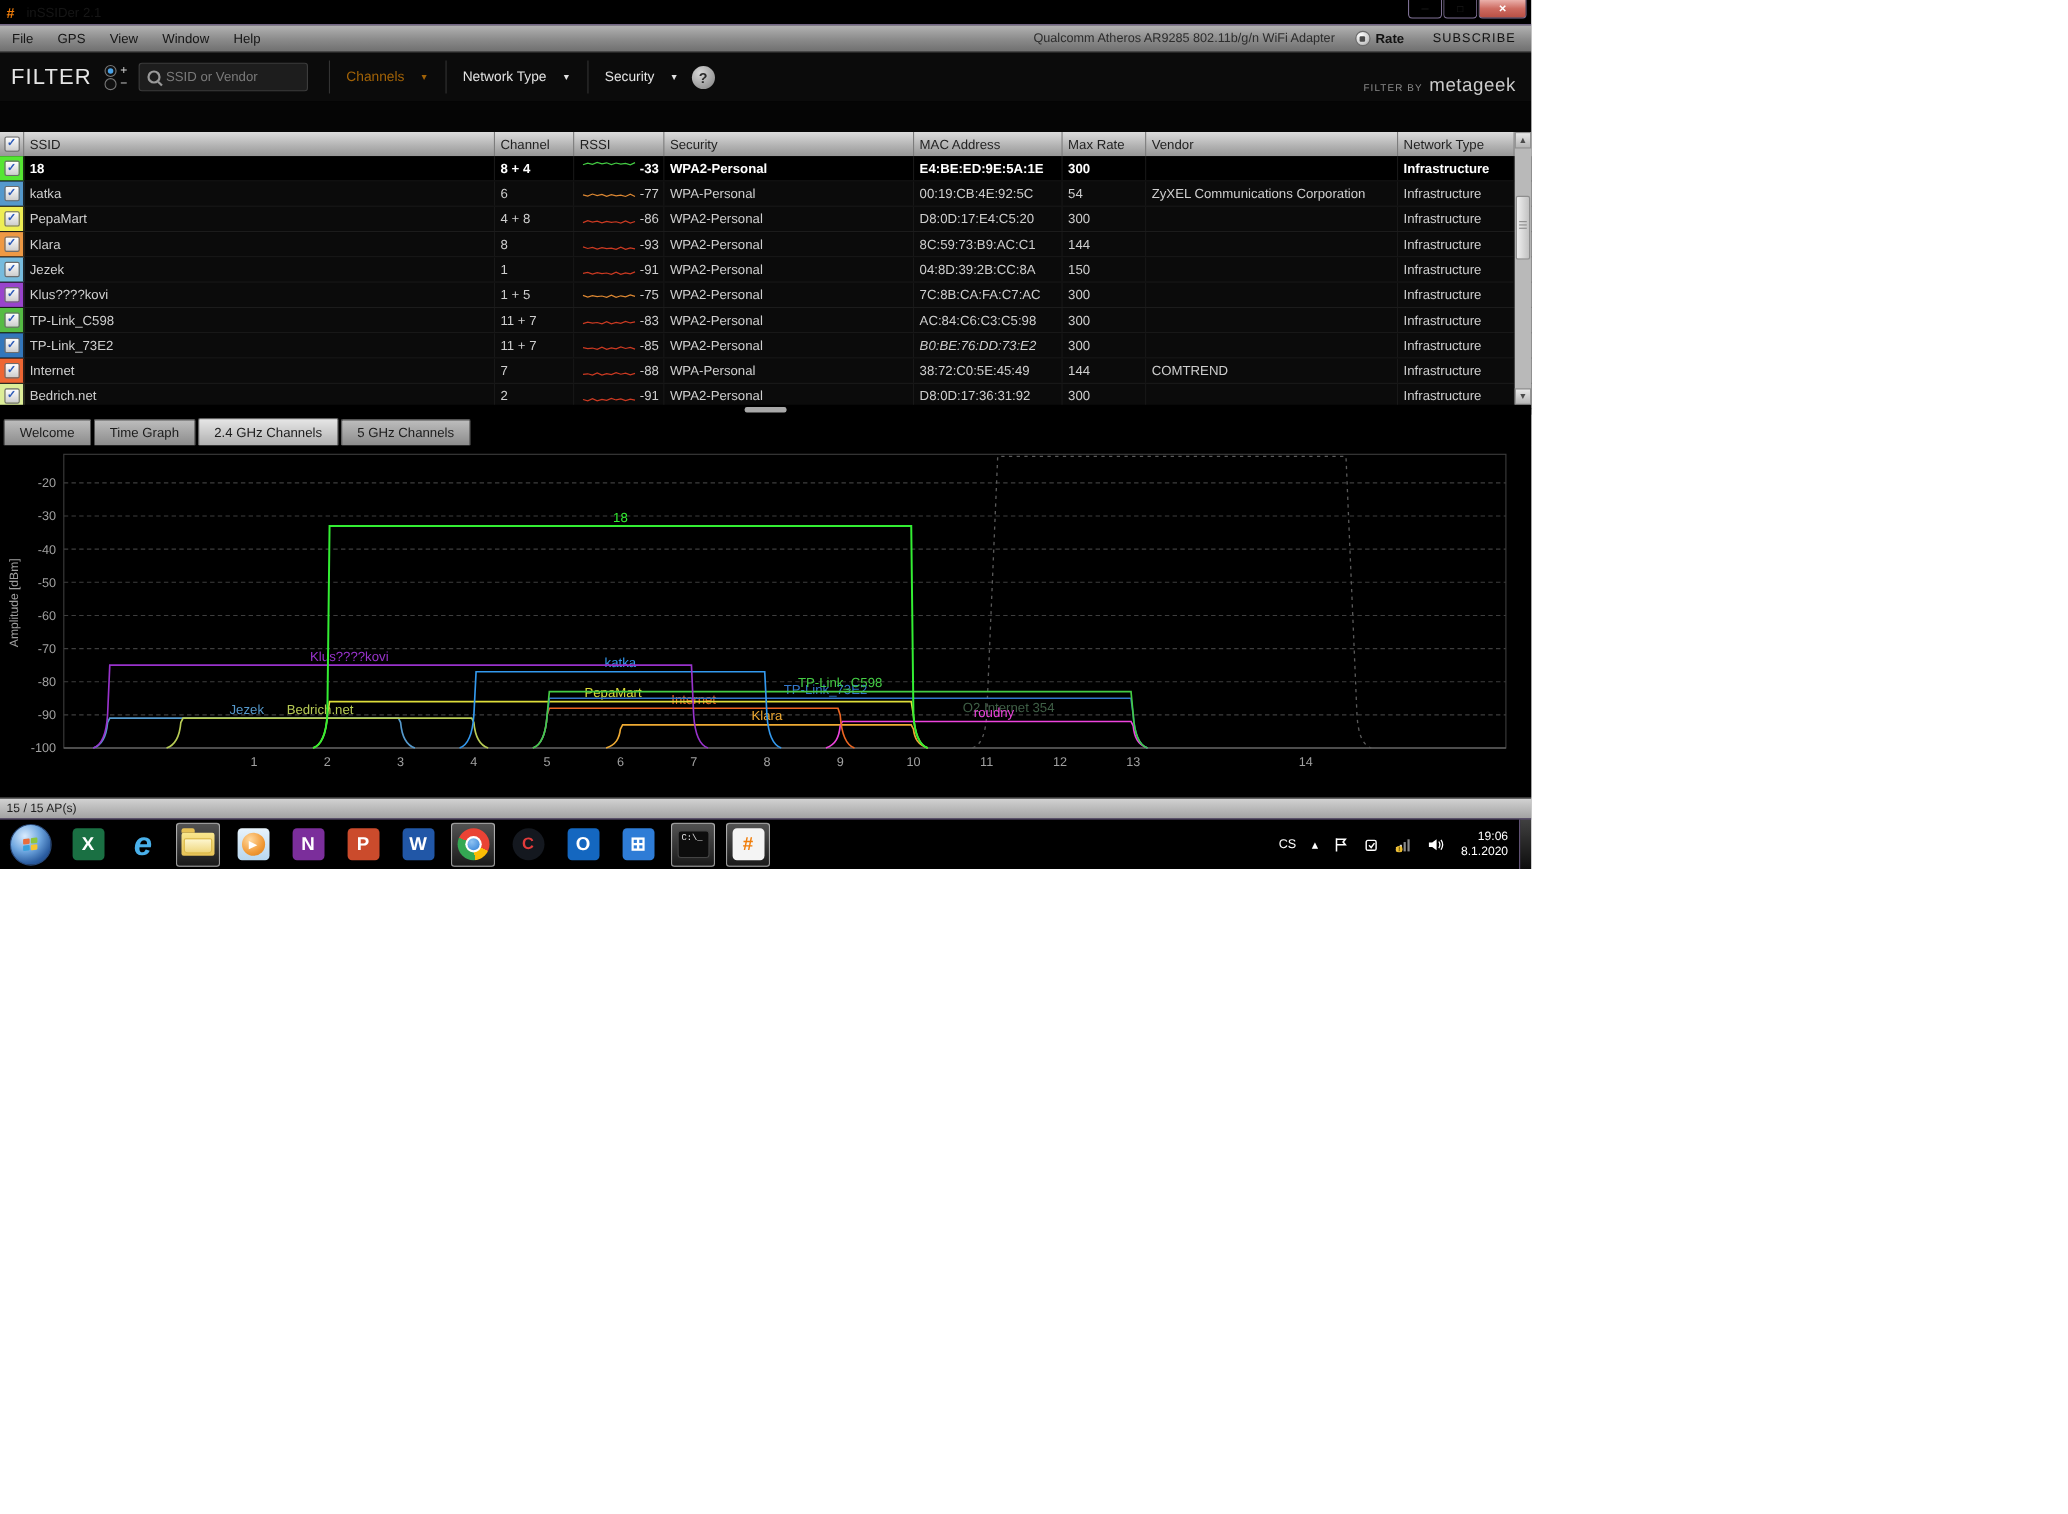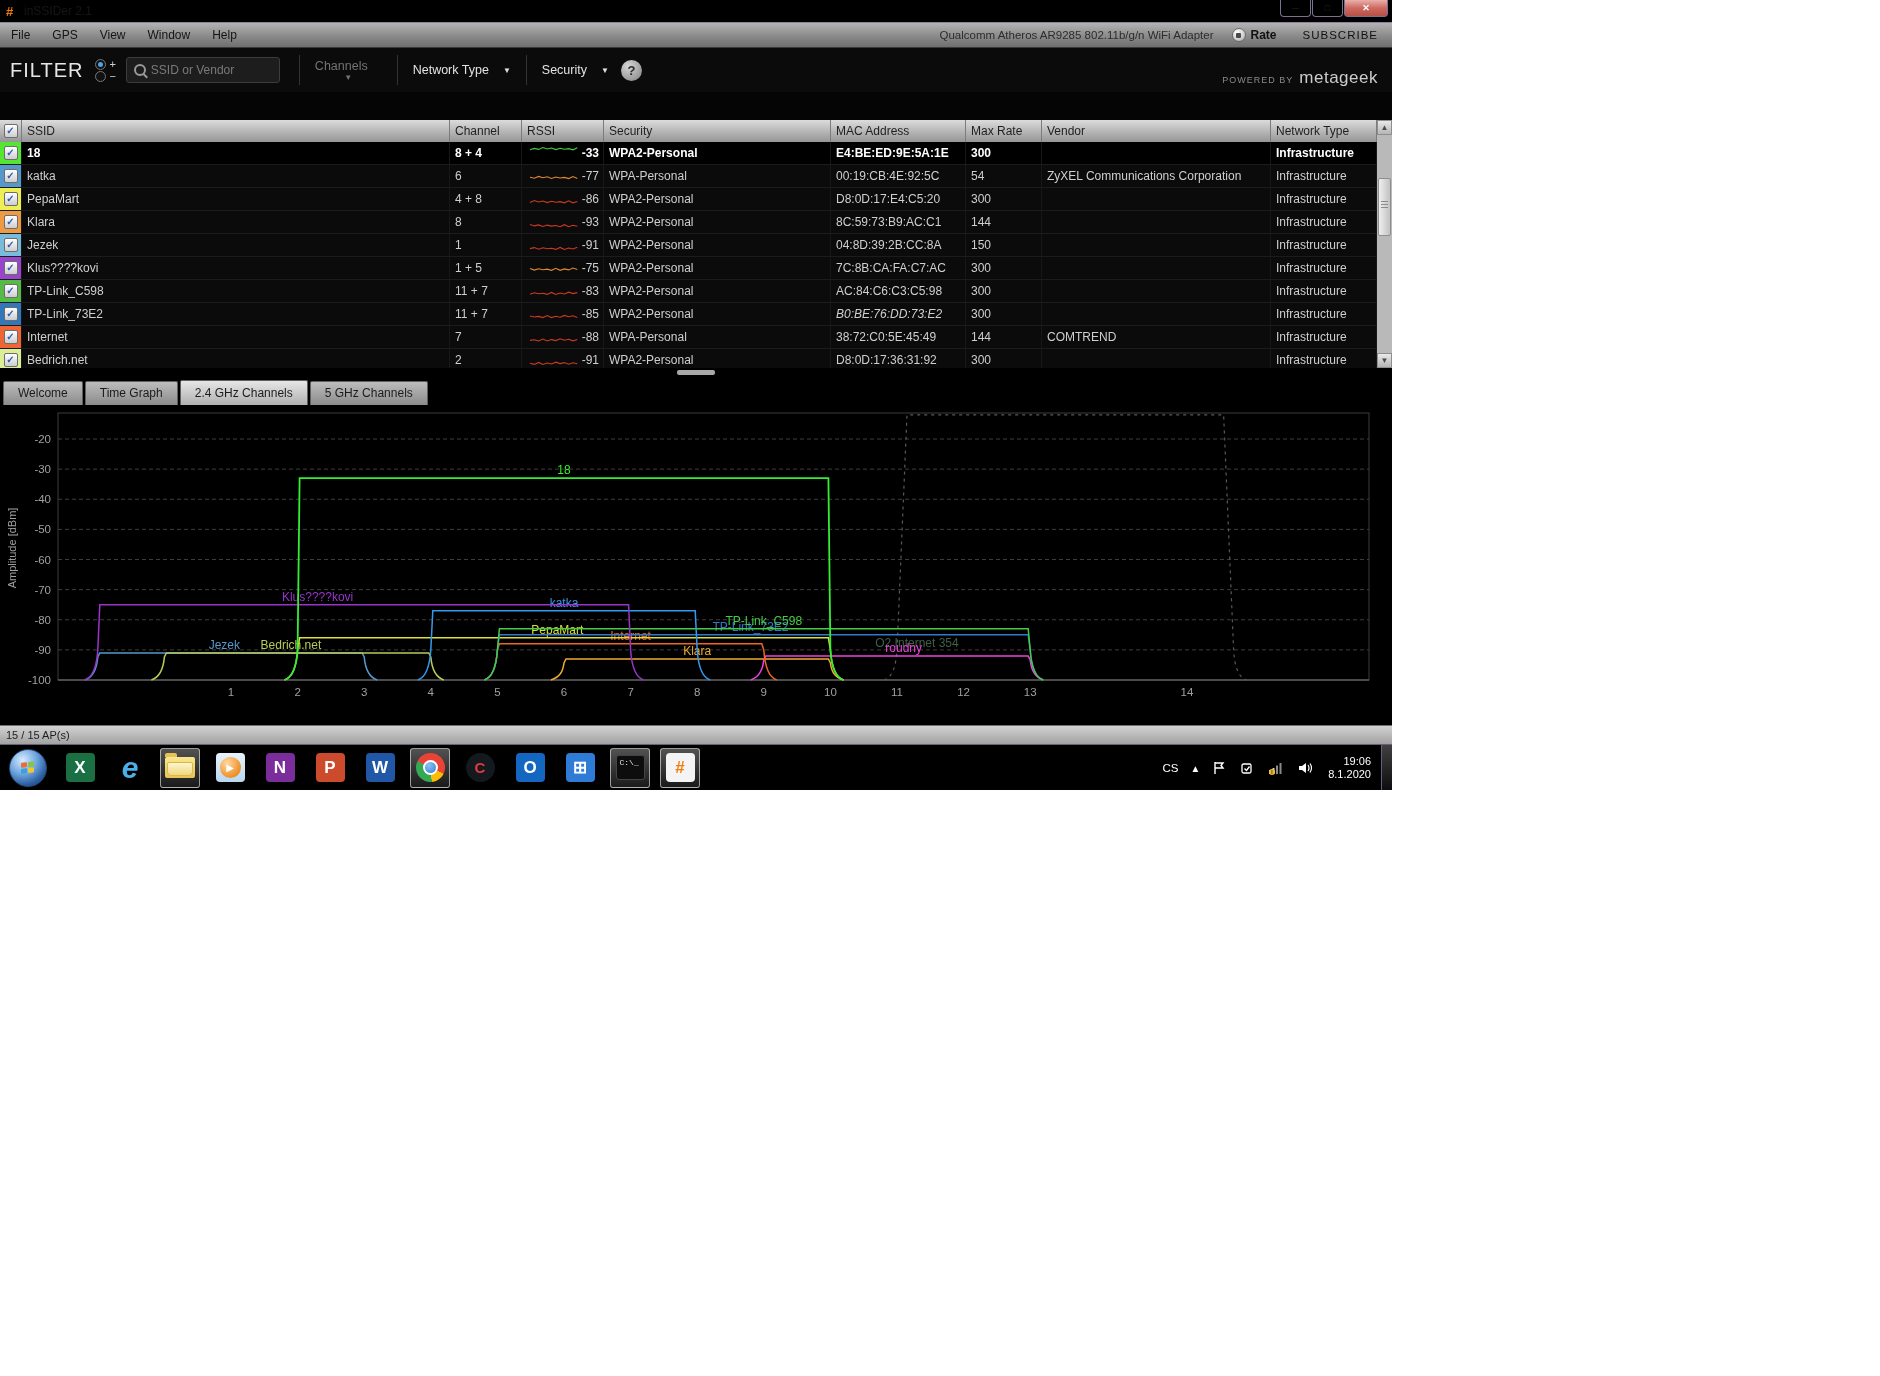--- a/index.html
+++ b/index.html
@@ -36,21 +36,21 @@
   .searchbox{width:152px;height:24px;background:#1d1d1d;border:1px solid #3c3c3c;border-radius:3px;display:flex;align-items:center;margin-right:10px;}
   .mag{width:8px;height:8px;border:2px solid #9a9a9a;border-radius:50%;margin:0 3px 0 7px;position:relative;}
   .mag::after{content:"";position:absolute;width:5px;height:2px;background:#9a9a9a;transform:rotate(45deg);left:7px;top:9px;}
   .searchbox input{background:transparent;border:none;outline:none;color:#ddd;font-size:12px;width:110px;font-family:"Liberation Sans",sans-serif;}
   .searchbox input::placeholder{color:#7a7a7a;}
   .vsep{width:1px;height:30px;background:#333;margin:0 9px;}
   .dropdown{display:flex;align-items:center;font-size:12.5px;padding:0 6px;}
   .dropdown .dd-label{margin-right:14px;}
   .dropdown .caret{font-size:8px;}
   .dd-enabled{color:#e2e2e2;}
-  .dd-disabled{color:#737373;flex-direction:column;}
+  .dd-disabled{color:#a16207;}
   .helpbtn{width:21px;height:21px;border-radius:50%;background:radial-gradient(circle at 35% 30%,#d6d6d6,#9e9e9e 65%,#7e7e7e);color:#2a2a2a;font-weight:bold;font-size:13px;display:flex;align-items:center;justify-content:center;margin-left:6px;}
   .poweredby{margin-left:auto;margin-right:14px;display:flex;align-items:baseline;align-self:flex-end;padding-bottom:4px;}
   .pb-small{font-size:9px;color:#8a8a8a;letter-spacing:1px;margin-right:6px;}
   .pb-brand{font-size:17px;color:#cccccc;letter-spacing:0.5px;}
 
   .gapstrip{height:28px;background:#050505;}
 
   
   .nettable{position:relative;width:1392px;height:248px;background:#0b0b0b;}
   .thead{display:flex;height:22px;background:linear-gradient(#dcdcdc,#b4b4b4 55%,#969696);}
@@ -169,21 +169,21 @@
           <span class="caret">▼</span>
         </div>
         <div class="vsep"></div>
         <div class="dropdown dd-enabled">
           <span class="dd-label">Security</span>
           <span class="caret">▼</span>
         </div>
       </div>
     <div class="helpbtn">?</div>
     <div class="poweredby">
-      <span class="pb-small">POWERED BY</span>
+      <span class="pb-small">FILTER BY</span>
       <span class="pb-brand">metageek</span>
     </div>
   </div>
 
   <div class="gapstrip"></div>
 
   <div class="nettable">
     <div class="thead" id="thead">
         <div class="th cbcell" style="width: 22px;">
           <div class="cb">✓</div>

